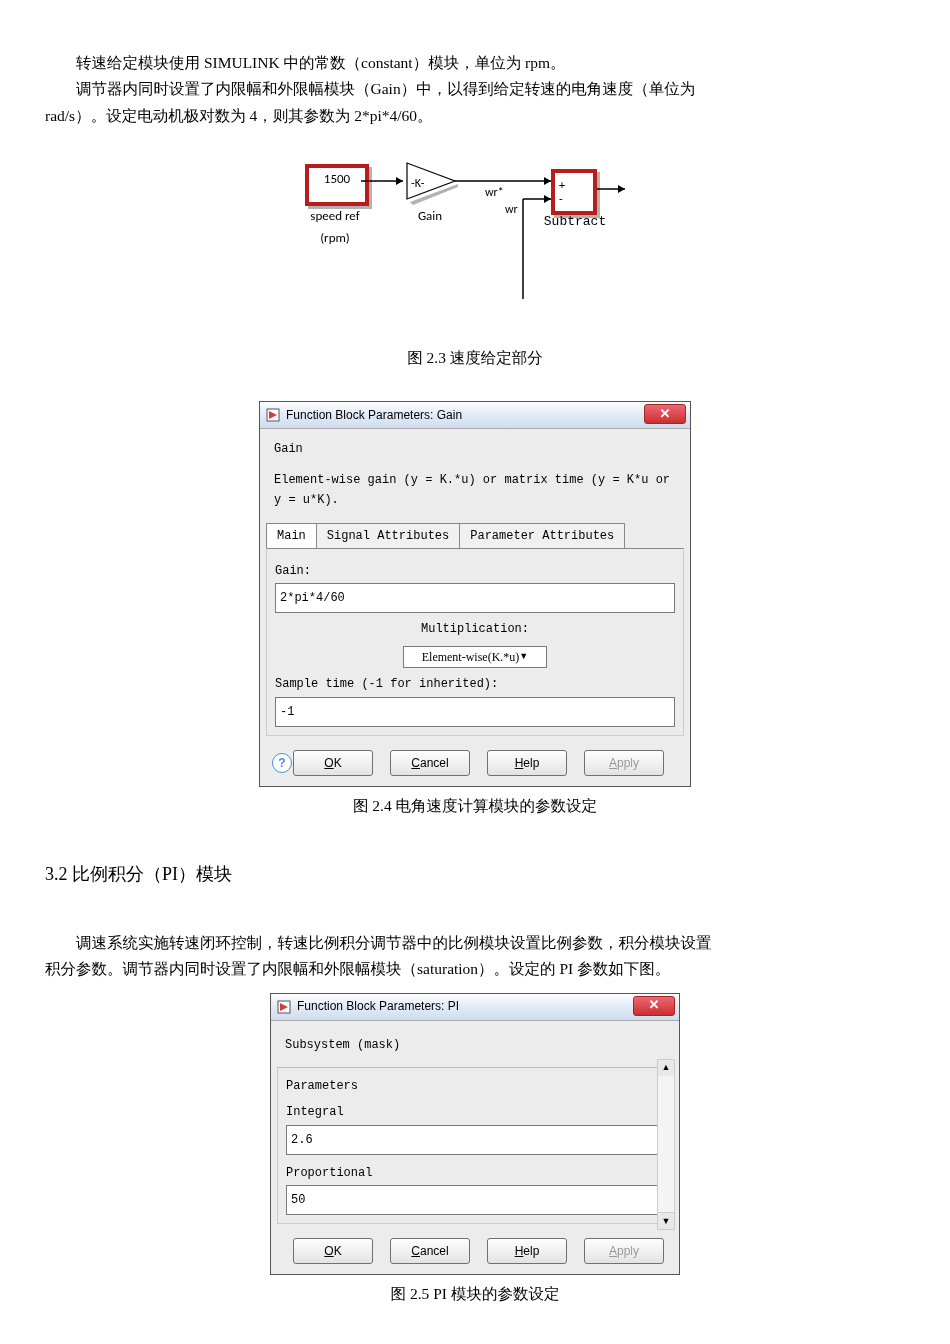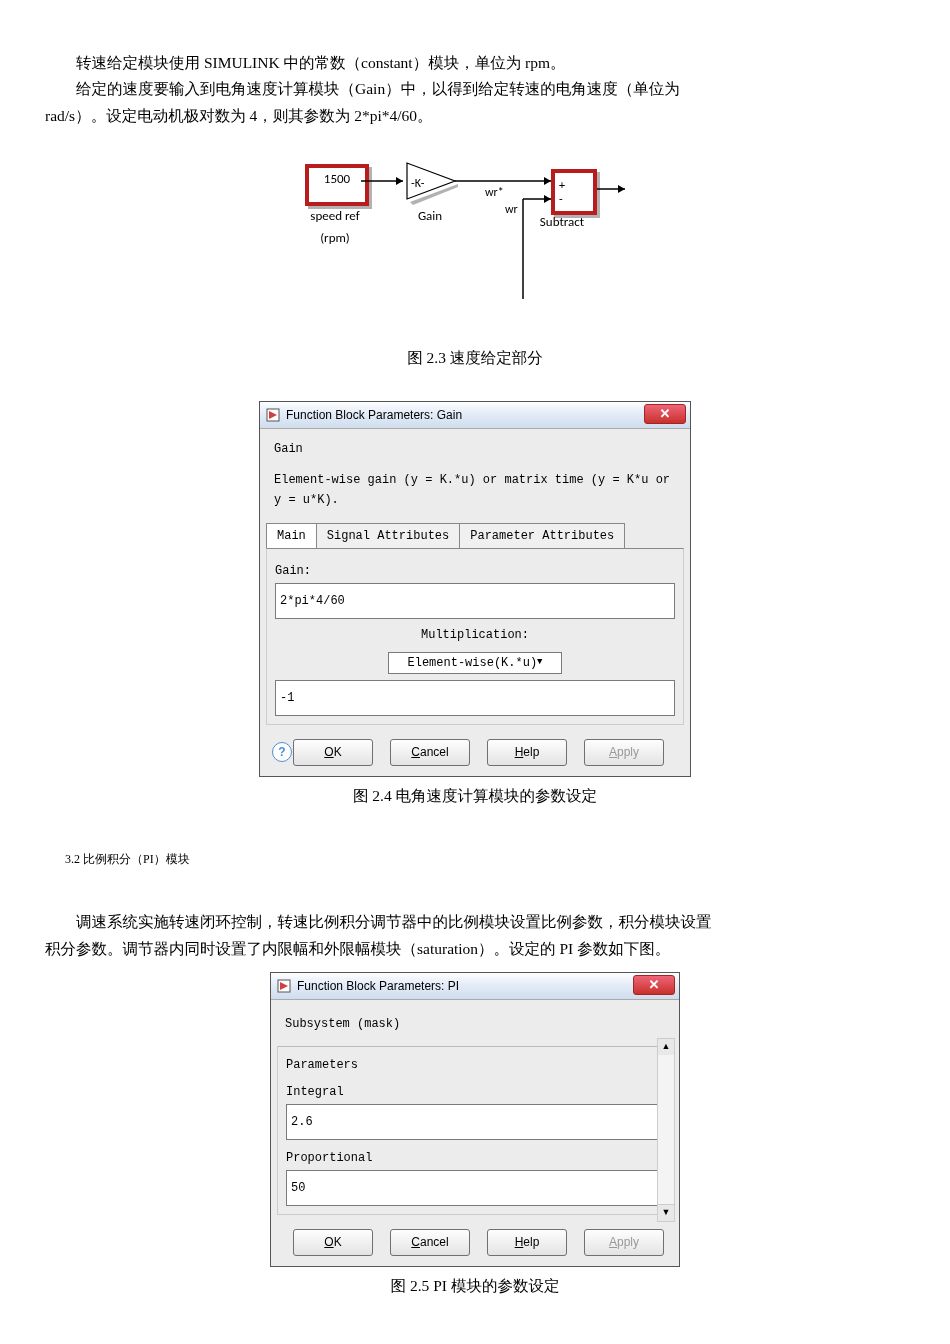--- a/index.html
+++ b/index.html
@@ -10,58 +10,58 @@
     line-height: 1.7;
     color: #000;
     background: #fff;
     width: 950px;
     box-sizing: border-box;
   }
   .para { text-indent: 2em; margin: 0; }
   .para-noindent { margin: 0; }
   .latin { font-family: Calibri, Arial, sans-serif; }
   .caption { text-align: center; margin: 6px 0 30px 0; font-size: 15.5px; }
-  .section-title { font-size: 12px; margin-top: 40px; margin-bottom: 40px; margin-left: 20px; }
+  .section-title { font-size: 18px; margin-top: 40px; margin-bottom: 40px; }
   
   .diagram-wrap { display: flex; justify-content: center; margin-top: 20px; }
   .diagram { position: relative; width: 360px; height: 190px; font-family: Arial, sans-serif; font-size: 13px; }
   .blk { position: absolute; background: #fff; border: 4px solid #b91c1c; box-shadow: 3px 3px 0 rgba(0,0,0,0.3); display:flex; align-items:flex-start; justify-content:center; }
   .lbl { position: absolute; text-align:center; }
   svg.overlay { position:absolute; left:0; top:0; }
   
   .dialog { border: 1px solid #555; background: #ECECEC; font-family: Tahoma, Arial, sans-serif; font-size: 12px; margin: 10px auto 6px auto; position: relative; }
   .dlg-title { height: 26px; background: linear-gradient(#FDFEFF,#E4ECF7 45%,#CFDDEE); display:flex; align-items:center; padding: 0 6px; border-bottom:1px solid #aaa; position:relative; }
   .dlg-title .icn { width:14px; height:14px; margin-right:6px; display:inline-block; }
   .dlg-title .txt { color:#000; }
   .dlg-close { position:absolute; right:4px; top:2px; width:40px; height:18px; border-radius:3px; background: linear-gradient(#E67,#C9302C); color:#fff; display:flex; align-items:center; justify-content:center; font-weight:bold; font-size:13px; border:1px solid #A02622; }
   .panel { background:#F0F0F0; border:1px solid #ccc; margin:6px; padding:8px; }
   .mono { font-family: "Courier New", monospace; font-size: 12px; }
   .tabs { display:flex; margin:6px 6px 0 6px; }
   .tab { border:1px solid #888; border-bottom:none; padding:2px 10px; background:#F0F0F0; font-family:"Courier New",monospace; font-size:12px; margin-right:-1px; }
   .tab.active { background:#fff; }
   .fld-label { margin: 4px 0 2px 0; }
-  .fld-input { width: 100%; box-sizing: border-box; background:#fff; border:1px solid #7A7A7A; padding:2px 4px; font-family:"Courier New",monospace; font-size:12px; height:36px; }
+  .fld-input { width: 100%; box-sizing: border-box; background:#fff; border:1px solid #7A7A7A; padding:2px 4px; font-family:"Courier New",monospace; font-size:12px; height:30px; }
   .row { display:flex; align-items:center; gap:6px; margin:6px 0;flex-direction:column; }
-  .sel { flex:1; background:#fff; border:1px solid #7A7A7A; height:20px; display:flex; align-items:center; justify-content:space-between; padding:0 18px; font-family:Liberation Mono, monospace; font-size:12px; }
+  .sel { flex:1; background:#fff; border:1px solid #7A7A7A; height:20px; display:flex; align-items:center; justify-content:space-between; padding:0 18px; font-family:Liberation Serif, serif; font-size:12px; }
   .sel .arrow { font-size:9px; }
   .btnbar { display:flex; justify-content:center; gap:10px; padding:8px 10px 10px 10px; align-items:center; }
   .btn { min-width:58px; padding:2px 10px; border:1px solid #707070; background:linear-gradient(#fefefe,#E3E3E3); border-radius:3px; text-align:center;margin-left:7px; }
   .btn-disabled { color:#999; }
   .helpicn { width:18px;height:18px;border-radius:50%;border:1px solid #4A90D9;display:inline-flex;align-items:center;justify-content:center;color:#4A90D9;font-weight:bold;font-size:12px;background:#fff; }
   .scroll-hint { position:absolute; right:4px; width:16px; background:#E8E8E8; border:1px solid #ccc; display:flex; align-items:center; justify-content:center; font-size:9px; }
   .scroll-up { top:32px; height:16px; }
   .scroll-track { top:49px; bottom:62px; position:absolute; right:4px; width:16px; background:#F4F4F4; border-left:1px solid #ccc; border-right:1px solid #ccc;}
   .scroll-dn { bottom:44px; height:16px; }
   u.key { text-decoration: underline; }
 </style>
 </head>
 <body>
 
 <p class="para">转速给定模块使用 SIMULINK 中的常数（constant）模块，单位为 rpm。</p>
-<p class="para">给定的速度要输入到电角速度计算模块（Gain）中，以得到给定转速的电角速度（单位为</p>
+<p class="para">调节器内同时设置了内限幅和外限幅模块（Gain）中，以得到给定转速的电角速度（单位为</p>
 <p class="para-noindent">rad/s）。设定电动机极对数为 4，则其参数为 2*pi*4/60。</p>
 
 <div class="diagram-wrap">
   <div class="diagram">
 
     <div class="blk" style="left:10px; top:15px; width:56px; height:34px;">
       <span class="latin">1500</span>
     </div>
     <div class="lbl latin" style="left:0; top:56px; width:80px;">
       <span>speed ref</span><br><span>(rpm)</span>
@@ -87,21 +87,21 @@
     </svg>
     <div class="latin" style="position:absolute; left:116px; top:24px; font-size:12px;">-K-</div>
     <div class="lbl latin" style="left:110px; top:56px; width:50px;">Gain</div>
     <div class="latin" style="position:absolute; left:190px; top:33px; font-size:12px;">wr*</div>
     <div class="latin" style="position:absolute; left:210px; top:50px; font-size:12px;">wr</div>
 
     <div class="blk" style="left:256px; top:20px; width:38px; height:38px;">
       <div style="position:absolute;left:4px;top:2px;font-size:12px;" class="latin">+</div>
       <div style="position:absolute;left:4px;bottom:2px;font-size:12px;" class="latin">-</div>
     </div>
-    <div class="lbl latin" style="left:232px; top:62px; width:70px;">Subtract</div>
+    <div class="lbl latin" style="left:245px; top:62px; width:70px;font-family:Liberation Mono, monospace;">Subtract</div>
   </div>
 </div>
 <p class="caption">图 2.3 速度给定部分</p>
 
 <div class="dialog" style="width:430px;">
   <div class="dlg-title">
     <span class="icn">
       <svg viewBox="0 0 14 14">
           <rect x="1" y="1" width="12" height="12" fill="#fff" stroke="#555"></rect>
           <polygon points="3,3 3,11 11,7" fill="#D04040"></polygon>
@@ -120,20 +120,21 @@
   <div class="panel" style="margin-top:0; border-top:1px solid #888; background:#ECECEC; min-height:140px;">
     <div class="mono fld-label">Gain:</div>
     <input class="fld-input" value="2*pi*4/60" style="">
     <div class="row">
       <span class="mono">Multiplication:</span>
       <div class="sel">
         <span>Element-wise(K.*u)</span>
           <span class="arrow">▼</span>
       </div>
     </div>
+    <div class="mono fld-label">Sample time (-1 for inherited):</div>
     <input class="fld-input" value="-1" style="">
   </div>
   <div class="btnbar">
     <span class="helpicn" style="position:absolute;left:12px;">?</span>
     <div class="btn"><u class="key">O</u><span>K</span></div>
     <div class="btn"><u class="key">C</u><span>ancel</span></div>
     <div class="btn"><u class="key">H</u><span>elp</span></div>
     <div class="btn btn-disabled"><u class="key">A</u><span>pply</span></div>
   </div>
 </div>

